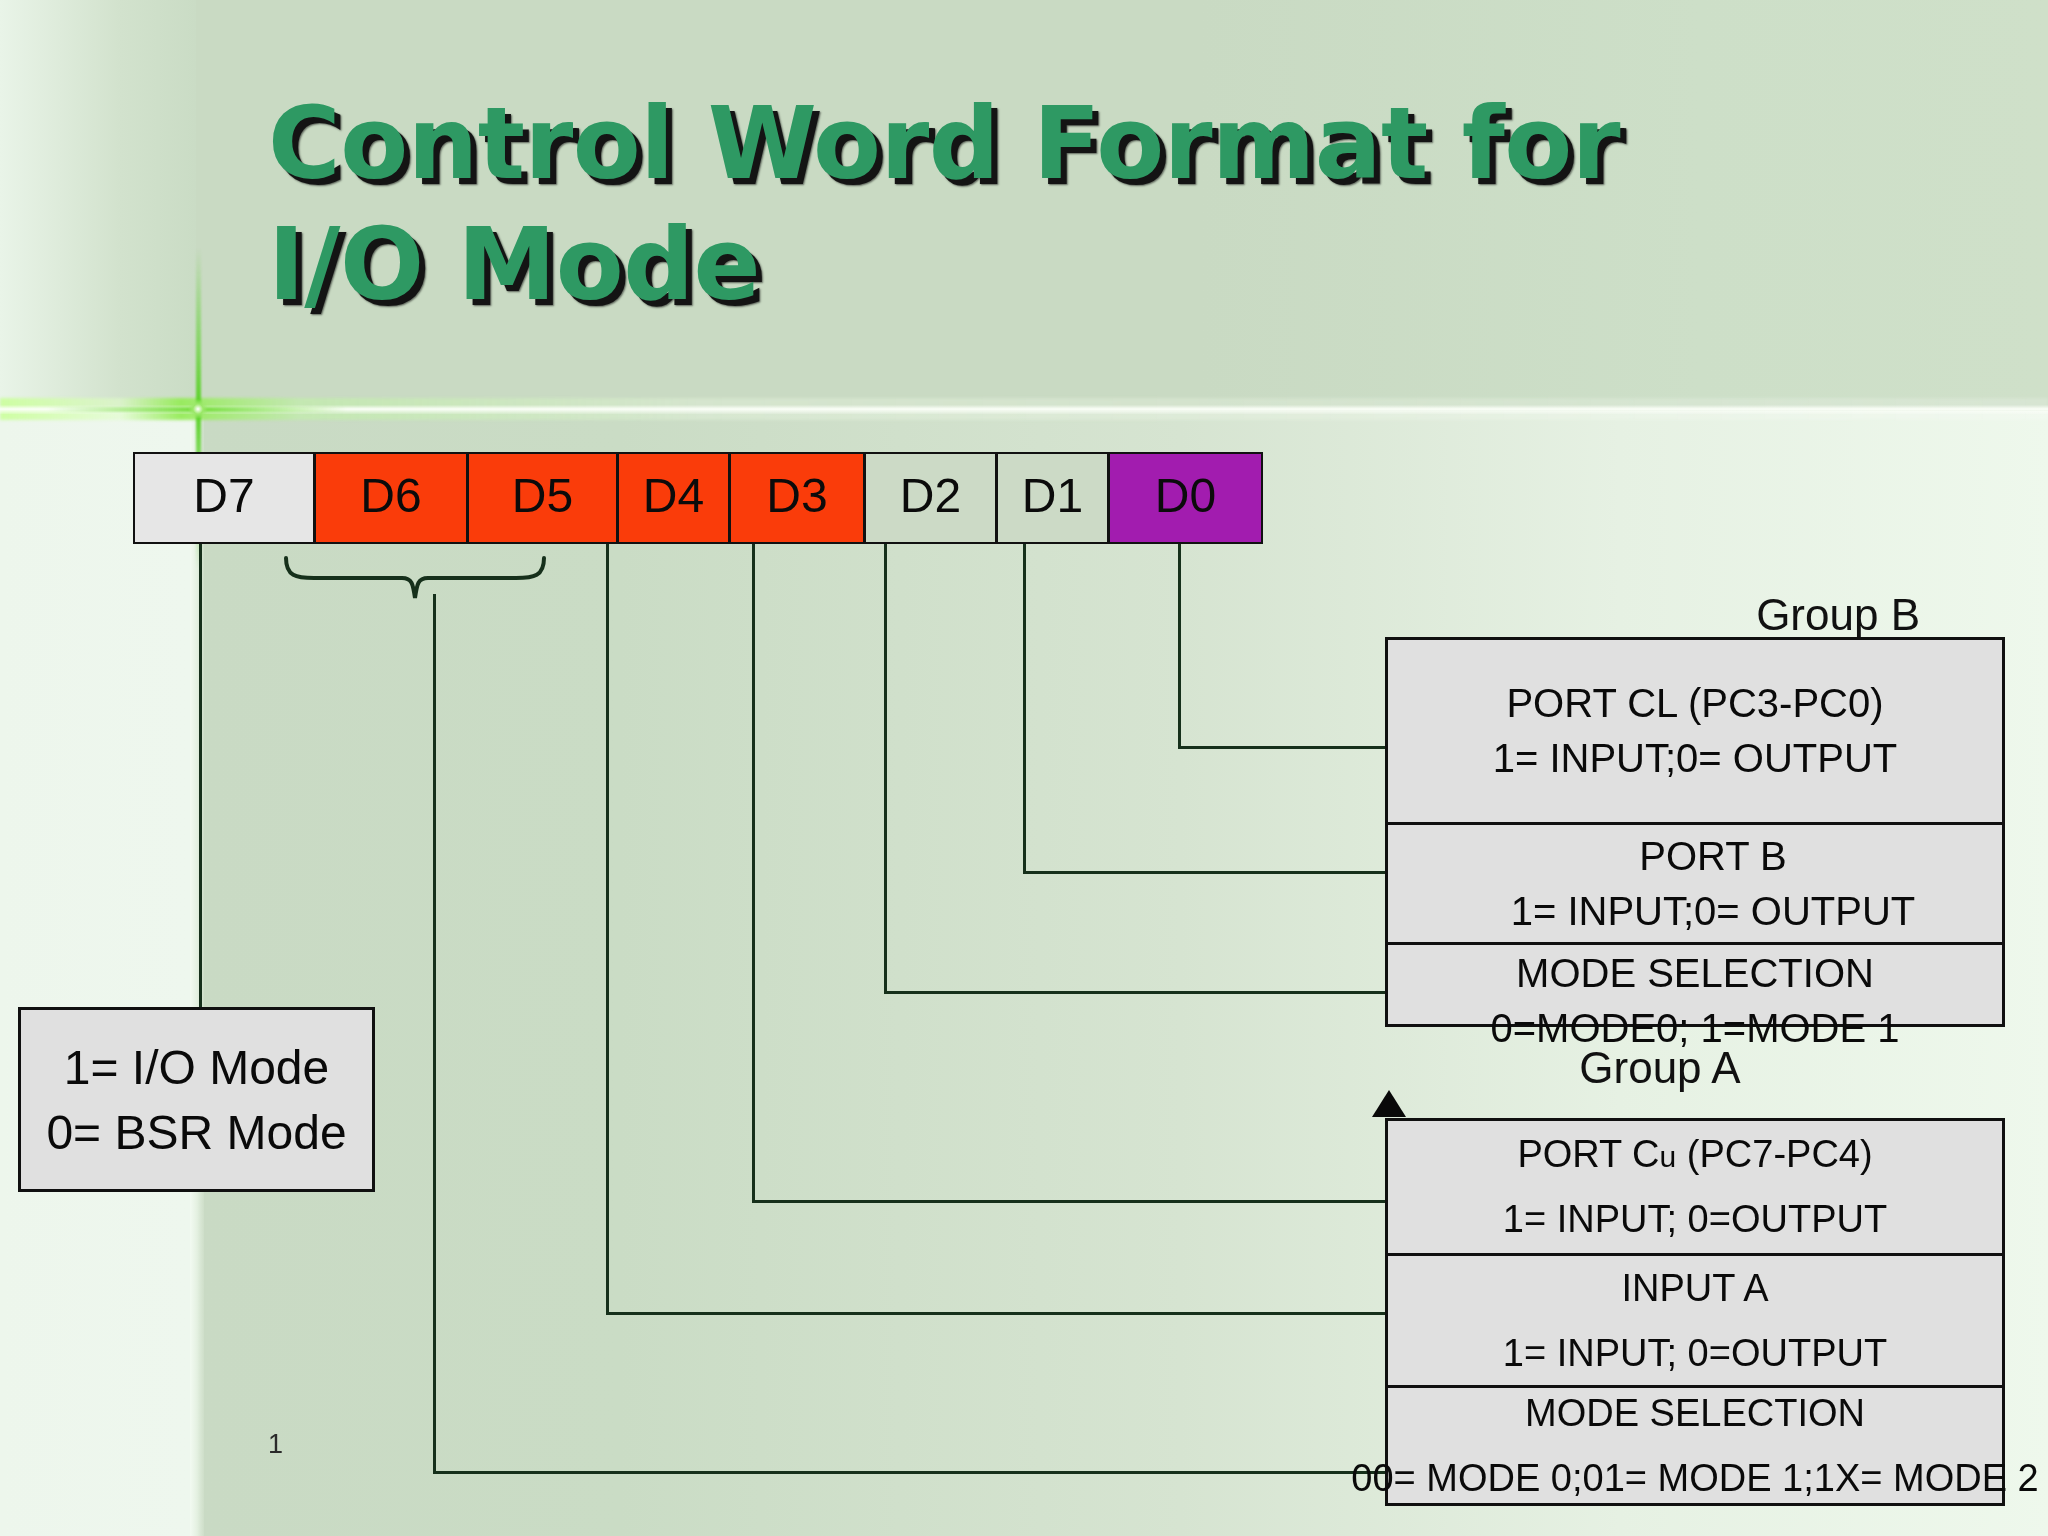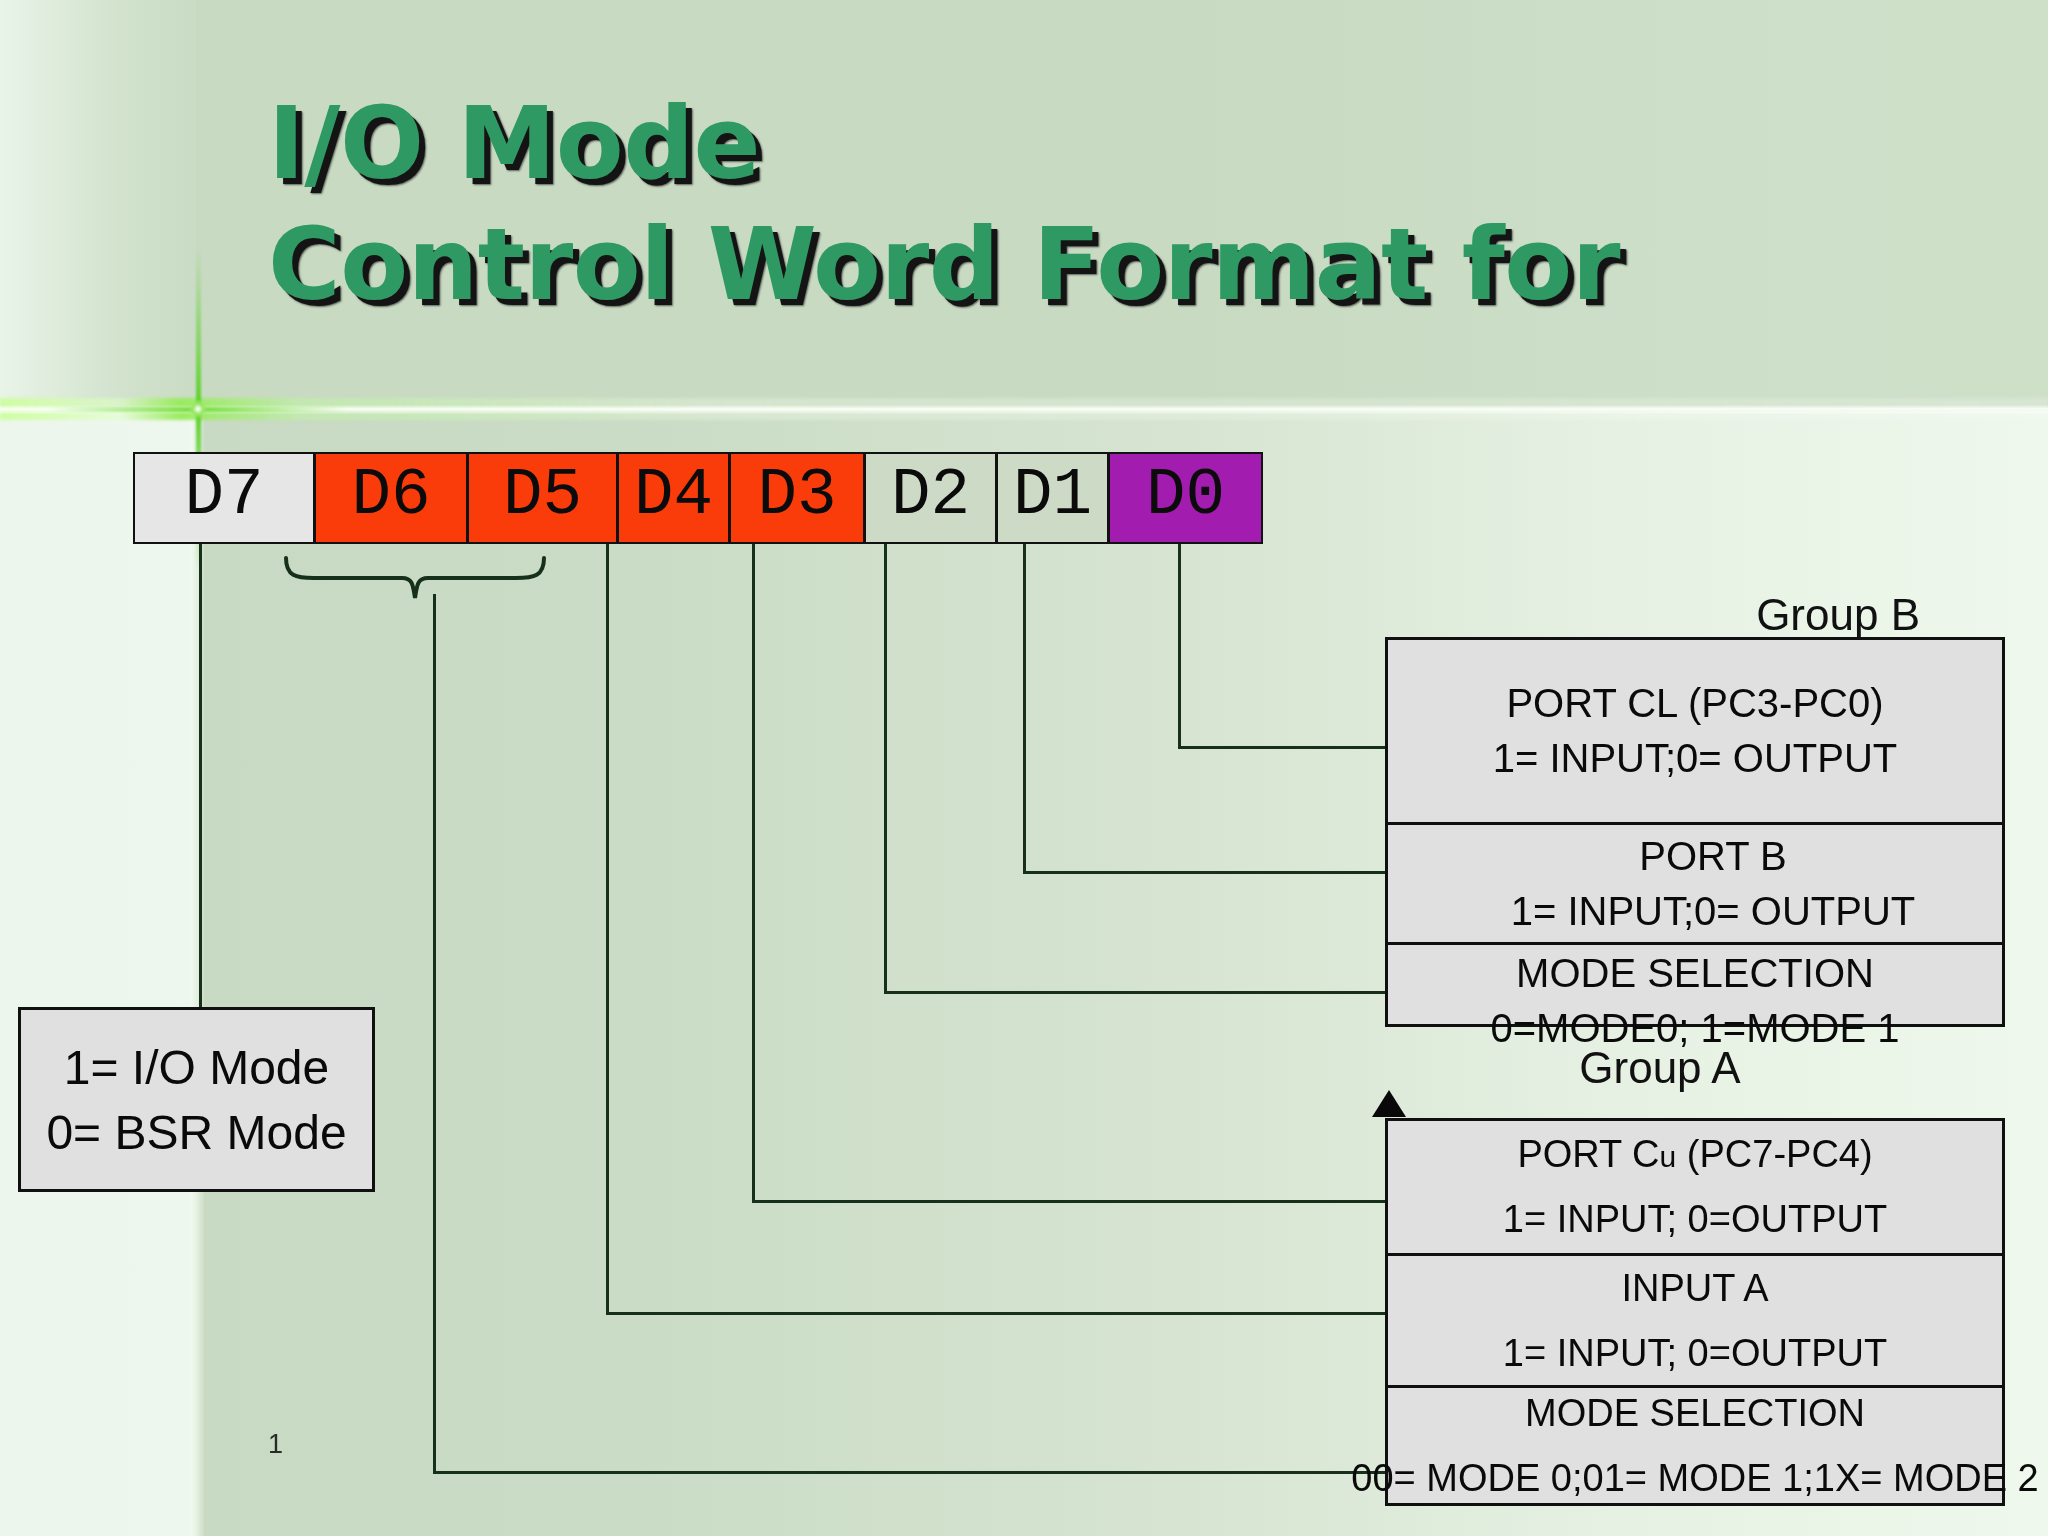--- a/index.html
+++ b/index.html
@@ -73,22 +73,22 @@
     letter-spacing:-.5px;
   }
 
   
   .bitrow{position:absolute;left:133px;top:452px;height:92px;display:flex;}
   .bit{
     position:relative;
     border:2px solid #111;border-right-width:1px;
     box-sizing:border-box;
     display:flex;align-items:center;justify-content:center;
-    font-family:Liberation Mono, monospace;
-    font-size:66px;color:#0b0b0b;line-height:1;
+    font-family:Liberation Sans, sans-serif;
+    font-size:48px;color:#0b0b0b;line-height:1;
     padding-bottom:4px;
   }
   .bit:first-child{border-left-width:2px;}
   .bit:last-child{border-right-width:2px;}
 
   
   .hline{position:absolute;height:0;border-top:3px solid #16301b;}
   .vline{position:absolute;width:0;border-left:3px solid #16301b;}
 
   .panel{
@@ -135,22 +135,22 @@
   <div class="vband"></div>
   <div class="hdr-rule-glow"></div>
   <div class="hdr-rule"></div>
   <div class="sparkle">
     <div class="v"></div>
       <div class="h"></div>
       <div class="core"></div>
   </div>
 
   <div class="title">
+    <div>Control Word Format for</div>
     <div>I/O Mode</div>
-    <div>Control Word Format for</div>
   </div>
 
   <div class="bitrow">
     <div class="bit" style="width:181px;background:#e6e6e6;">
       <span>D7</span>
       </div>
     <div class="bit" style="width:153px;background:#fa3c0a;">
       <span>D6</span>
       </div>
     <div class="bit" style="width:150px;background:#fa3c0a;text-align:center;">

